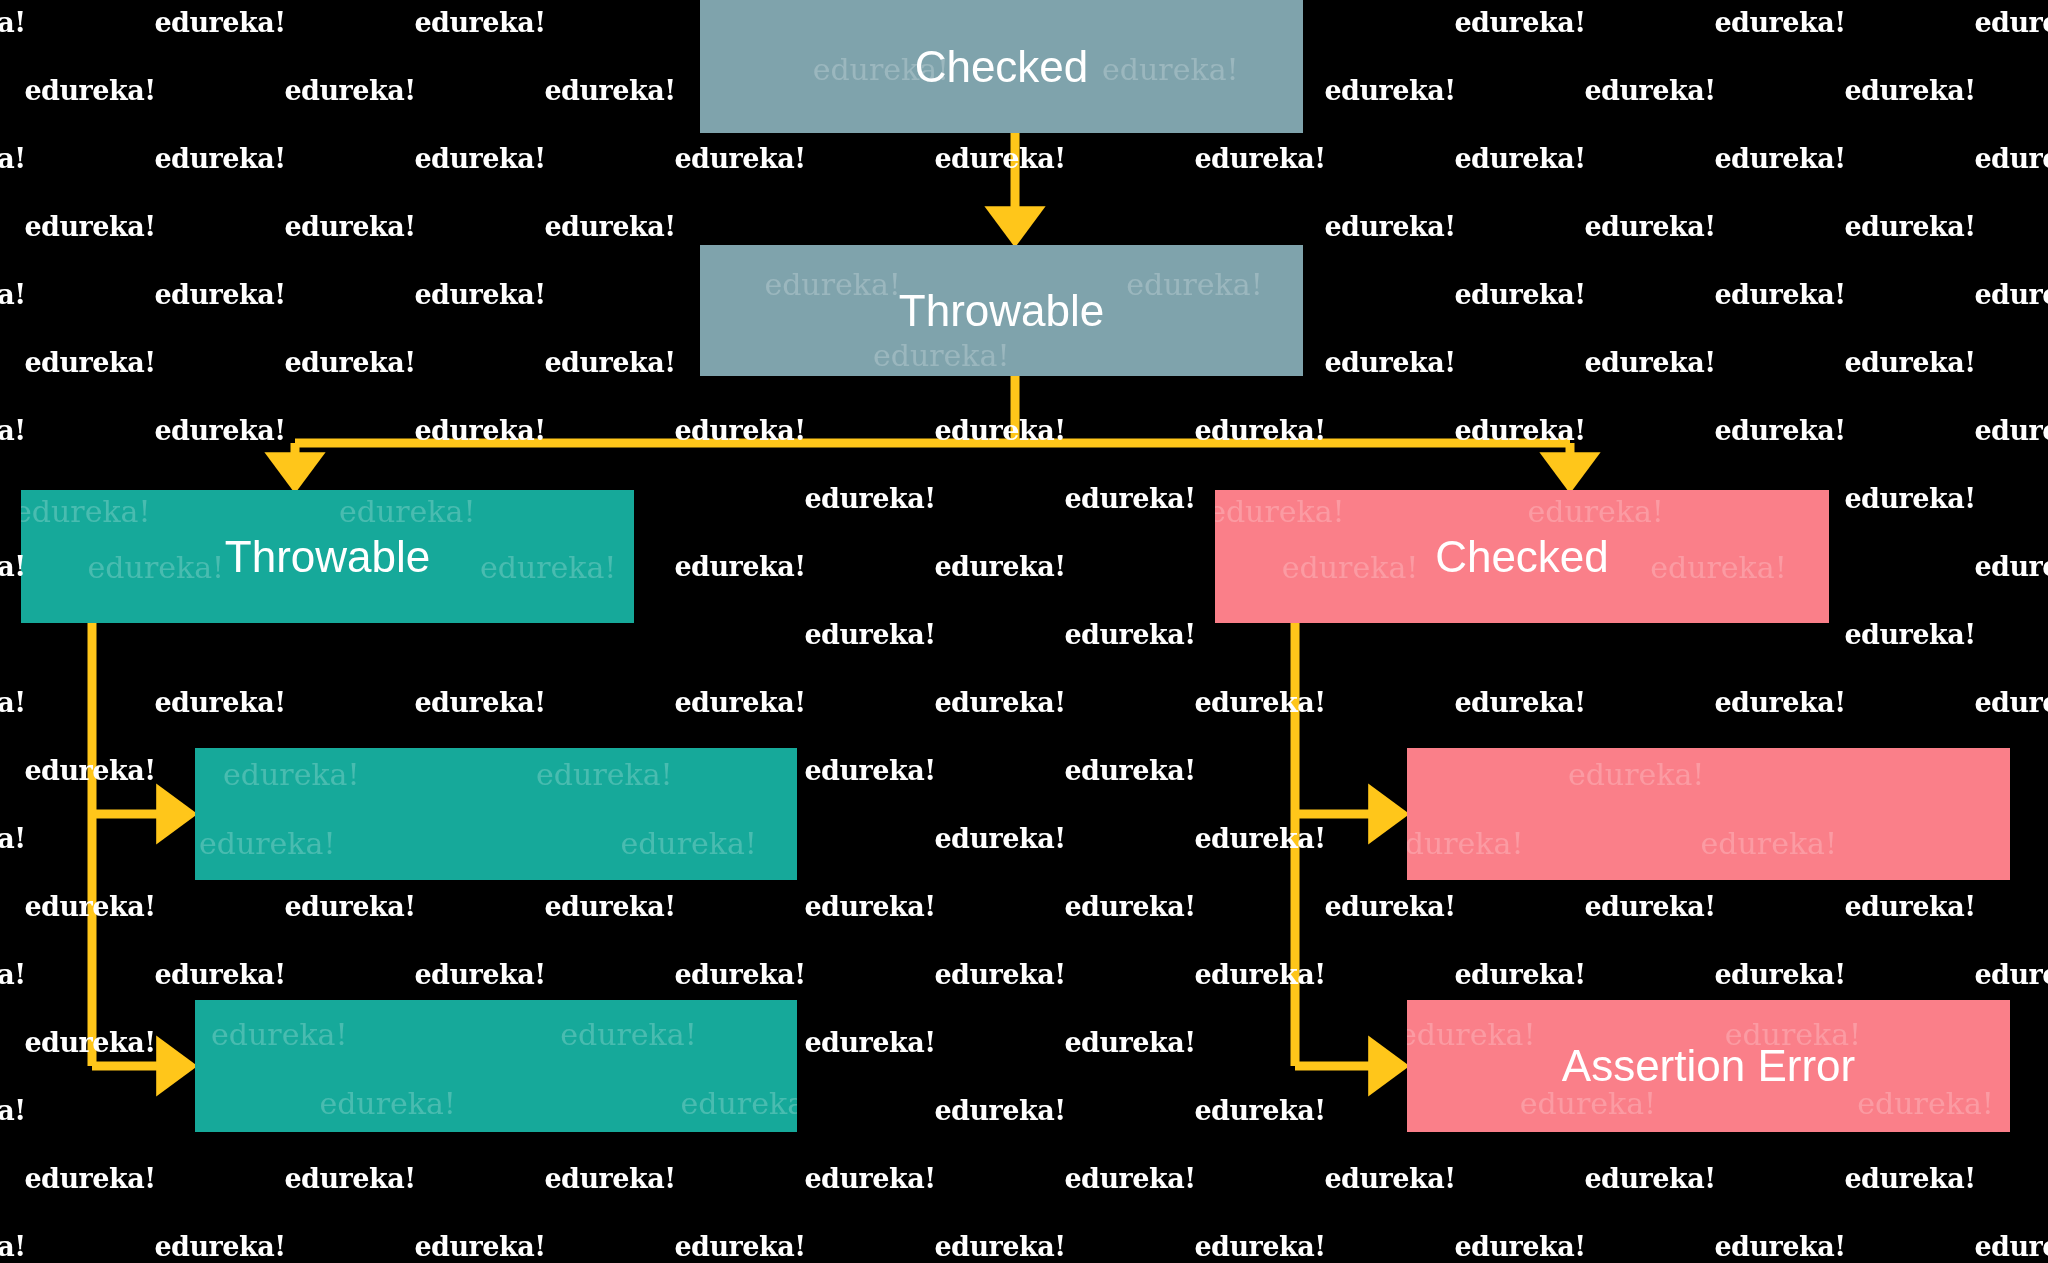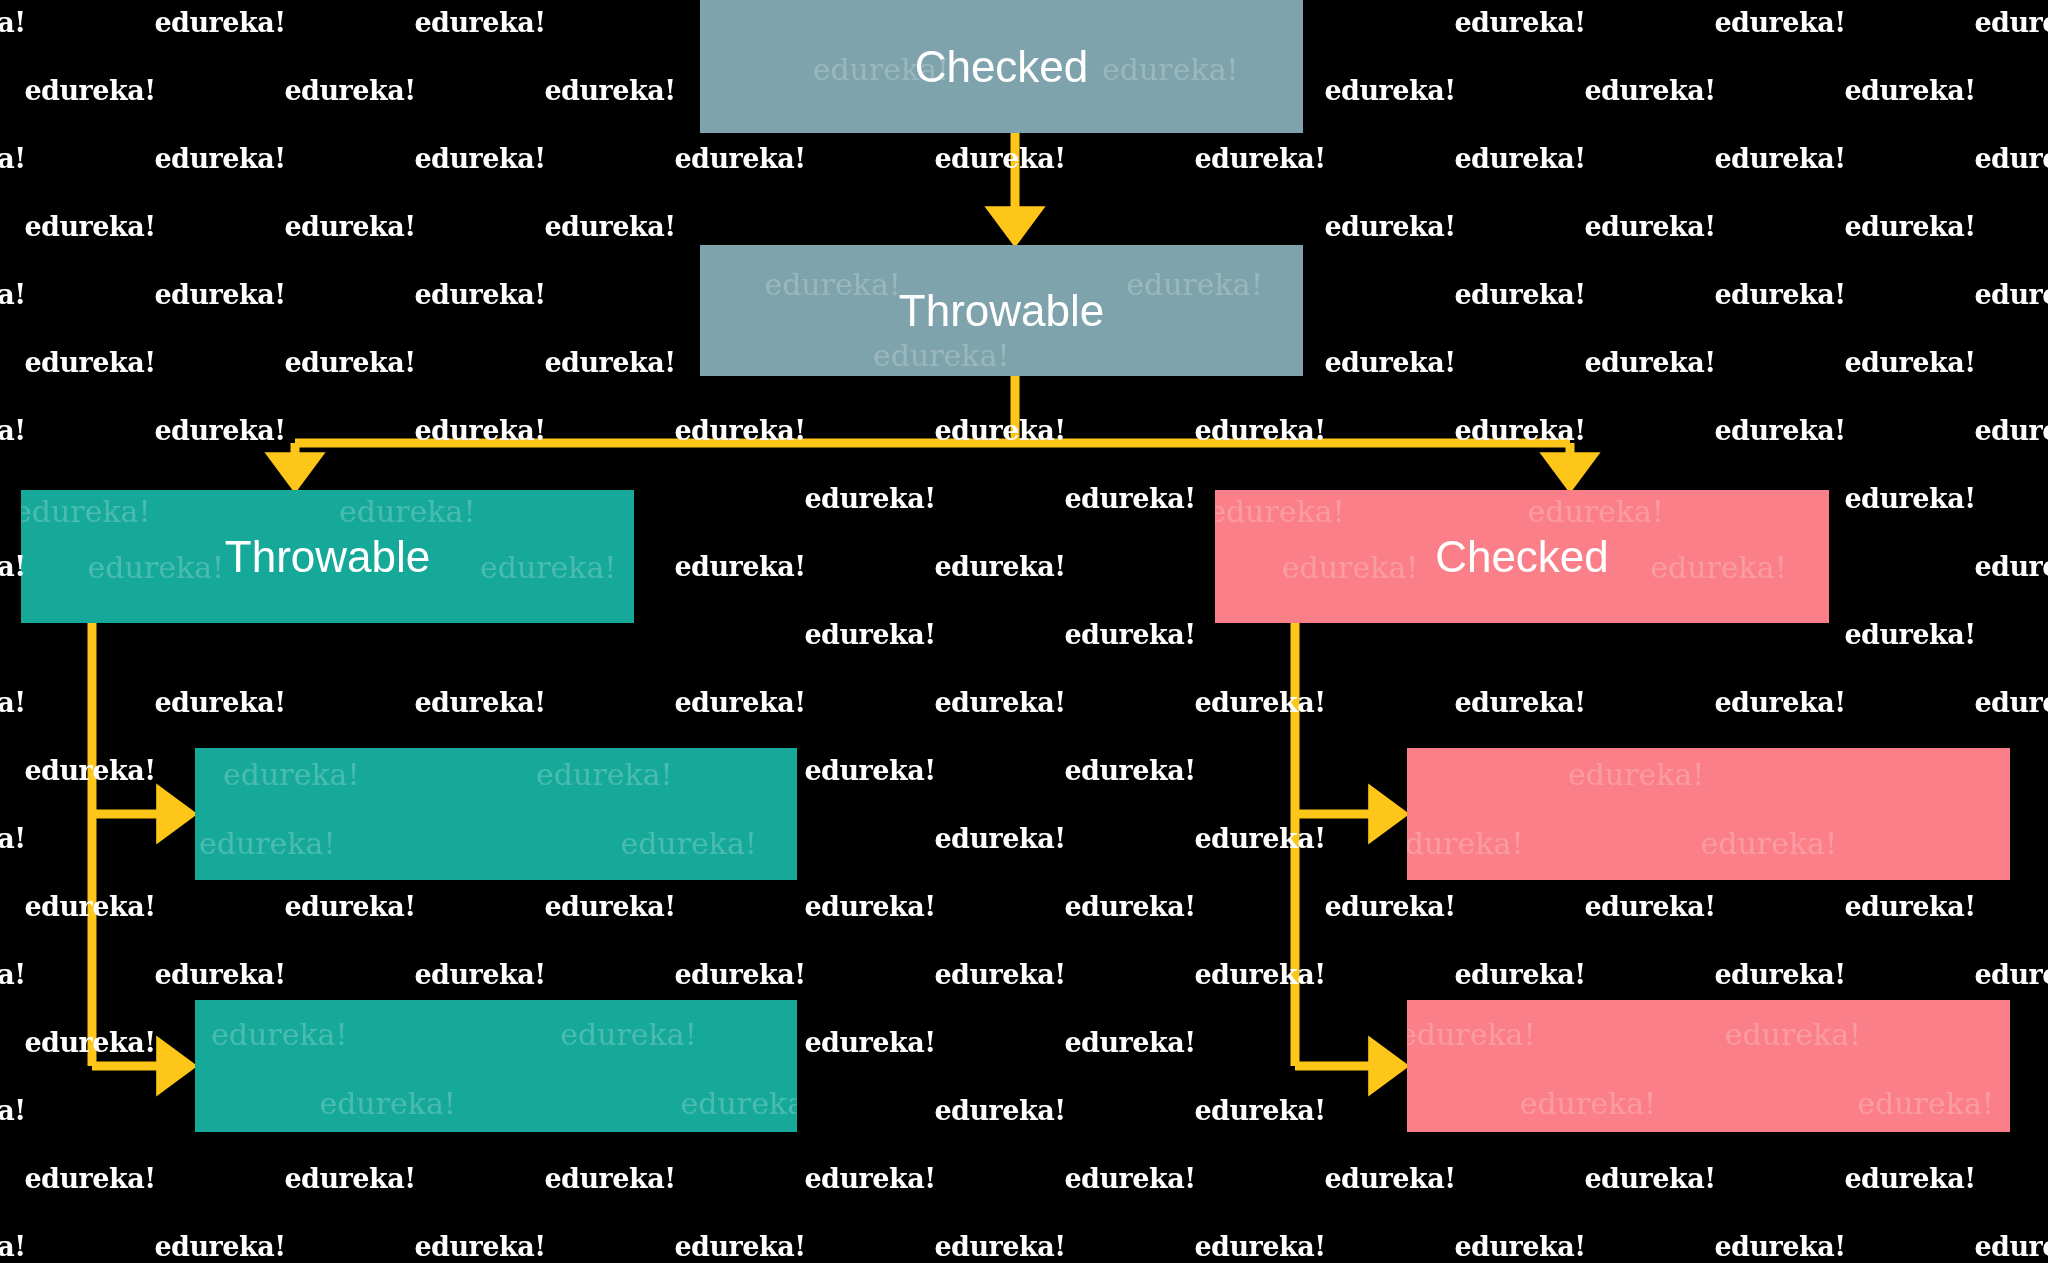--- a/index.html
+++ b/index.html
@@ -168,20 +168,21 @@
     <span class="ghost" style="left:38%;top:20%;font-size:30px;">edureka!</span>
     <span class="ghost" style="left:8%;top:72%;font-size:30px;">edureka!</span>
     <span class="ghost" style="left:60%;top:72%;font-size:30px;">edureka!</span>
   </div>
 
   <div class="node n-assert" style="left:1407px;top:1000px;width:603px;height:132px;font-size:44px;">
     <span class="ghost" style="left:10%;top:26%;font-size:30px;">edureka!</span>
     <span class="ghost" style="left:64%;top:26%;font-size:30px;">edureka!</span>
     <span class="ghost" style="left:30%;top:78%;font-size:30px;">edureka!</span>
     <span class="ghost" style="left:86%;top:78%;font-size:30px;">edureka!</span>
+    <span class="label">Assertion Error</span>
   </div>
 
   <div id="watermarks">
       <span class="wm" style="left: -40px; top: 22px;">edureka!</span>
       <span class="wm" style="left: 220px; top: 22px;">edureka!</span>
       <span class="wm" style="left: 480px; top: 22px;">edureka!</span>
       <span class="wm" style="left: 1520px; top: 22px;">edureka!</span>
       <span class="wm" style="left: 1780px; top: 22px;">edureka!</span>
       <span class="wm" style="left: 2040px; top: 22px;">edureka!</span>
       <span class="wm" style="left: 90px; top: 90px;">edureka!</span>

